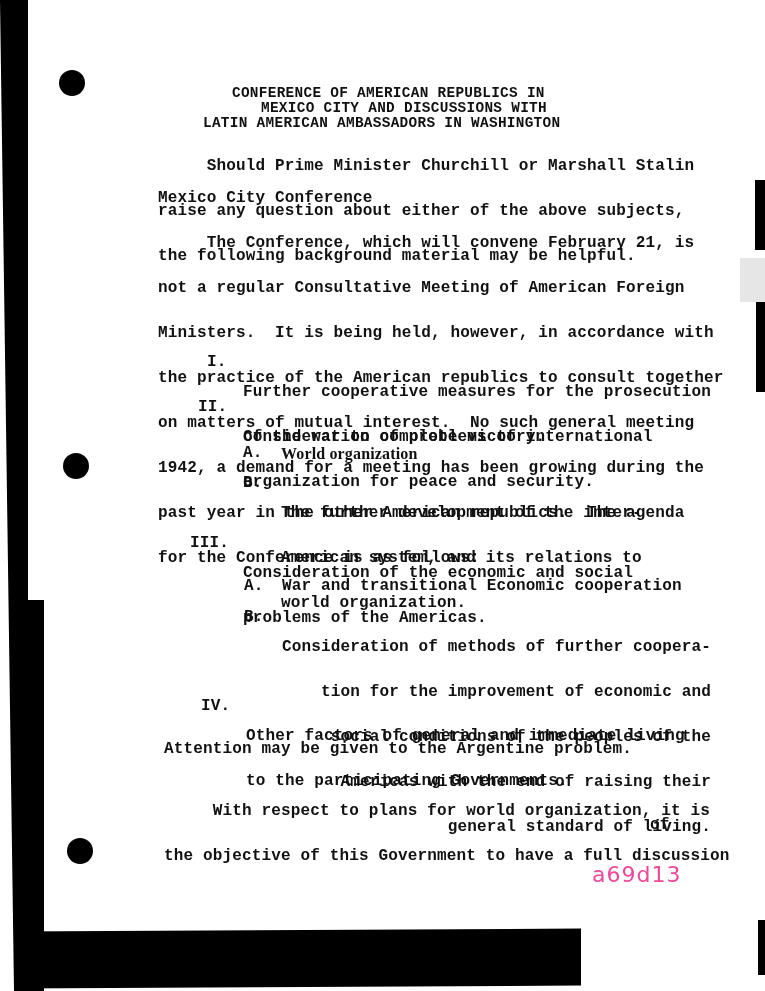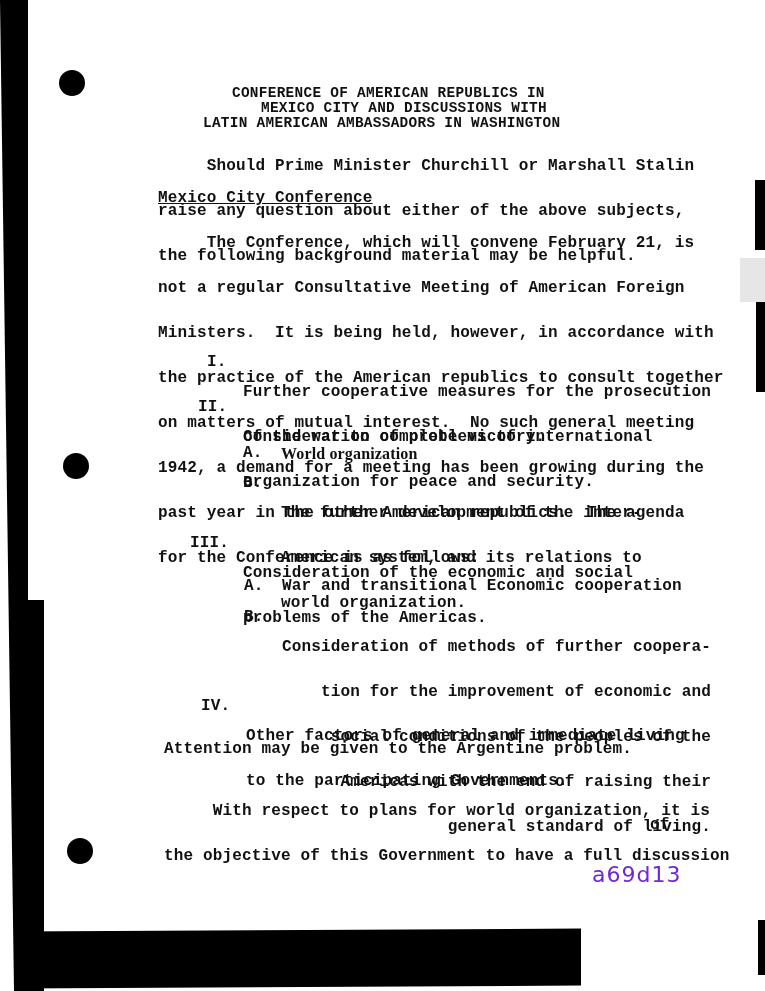--- a/index.html
+++ b/index.html
@@ -9,24 +9,24 @@
     font-family: "Liberation Mono", "DejaVu Sans Mono", monospace;
     color: #111;
   }
   .scan-edge { position: absolute; background: #000; }
   .hole { position: absolute; width: 26px; height: 26px; border-radius: 50%; background: #000; }
   .page-text {
     position: absolute; font-weight: bold; font-size: 16px; line-height: 15px;
     white-space: pre; letter-spacing: 0.15px;
   }
   .title { font-size: 14.4px; letter-spacing: 0.3px; text-align: center; }
-  .underline { text-decoration: underline; }
+  .underline { }
   .handwritten {
     position: absolute; font-family: "DejaVu Sans", sans-serif; font-weight: normal;
-    font-size: 22px; letter-spacing: 1px; color: #6d28d9;
+    font-size: 22px; letter-spacing: 1px; color: #ec4899;
   }
   .grey-patch { position: absolute; background: #e6e6e6; }
 </style>
 </head>
 <body>
 
 <div class="scan-edge" style="left:0; top:0; width:28px; height:991px; clip-path: polygon(0 0, 100% 0, 150% 100%, 50% 100%);"></div>
 <div class="scan-edge" style="left:14px; top:600px; width:30px; height:391px;"></div>
 <div class="scan-edge" style="left:14px; top:930px; width:567px; height:57px; transform: skewY(-0.3deg);"></div>
 <div class="scan-edge" style="left:755px; top:180px; width:10px; height:70px;"></div>

